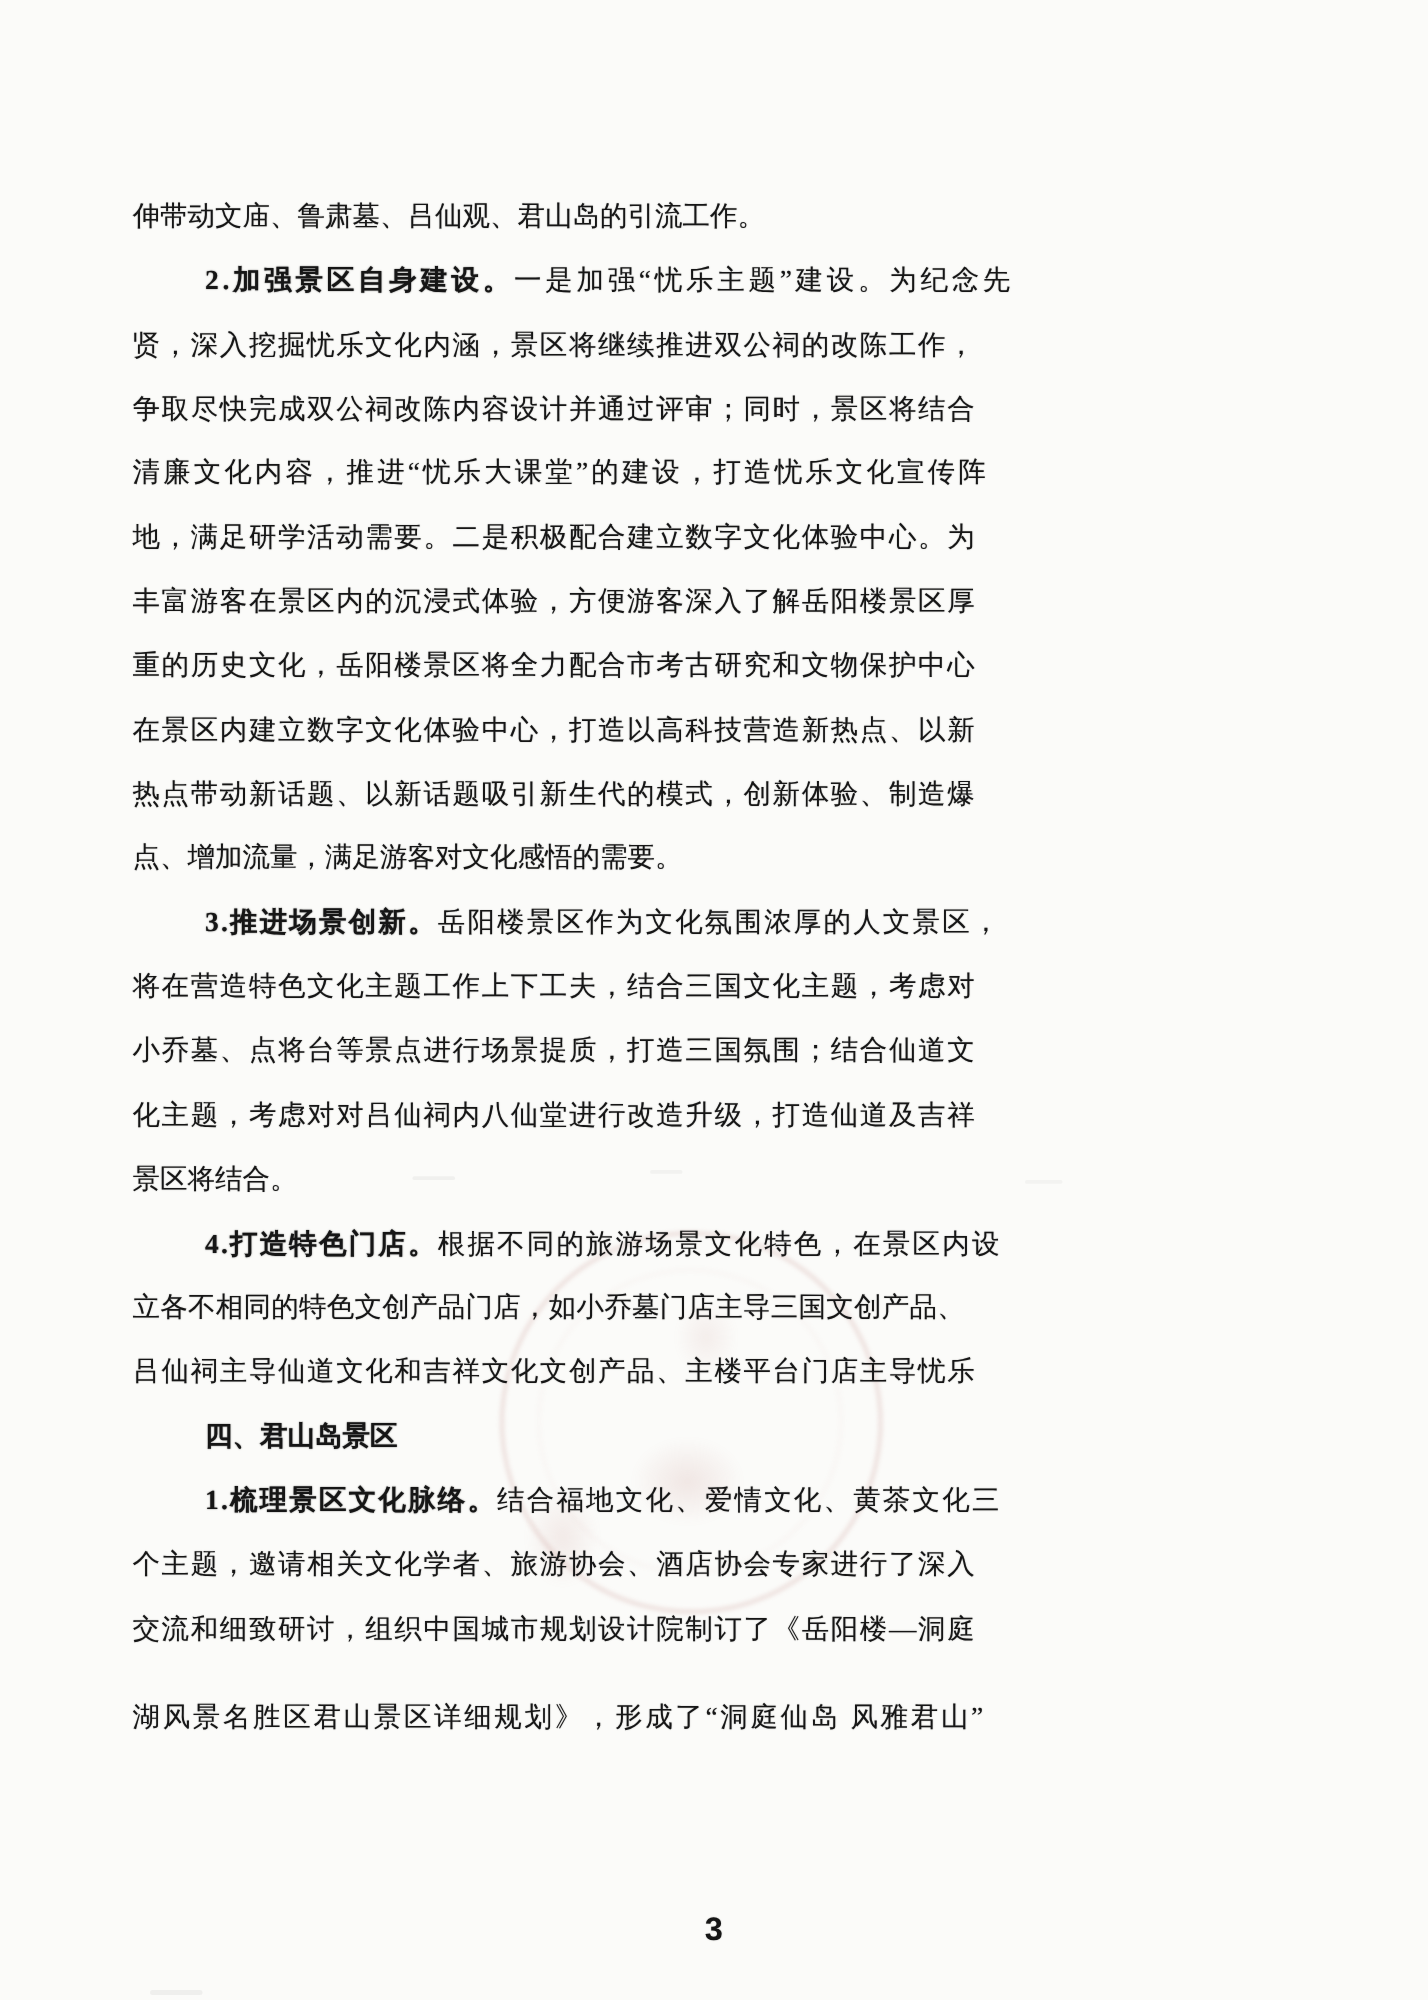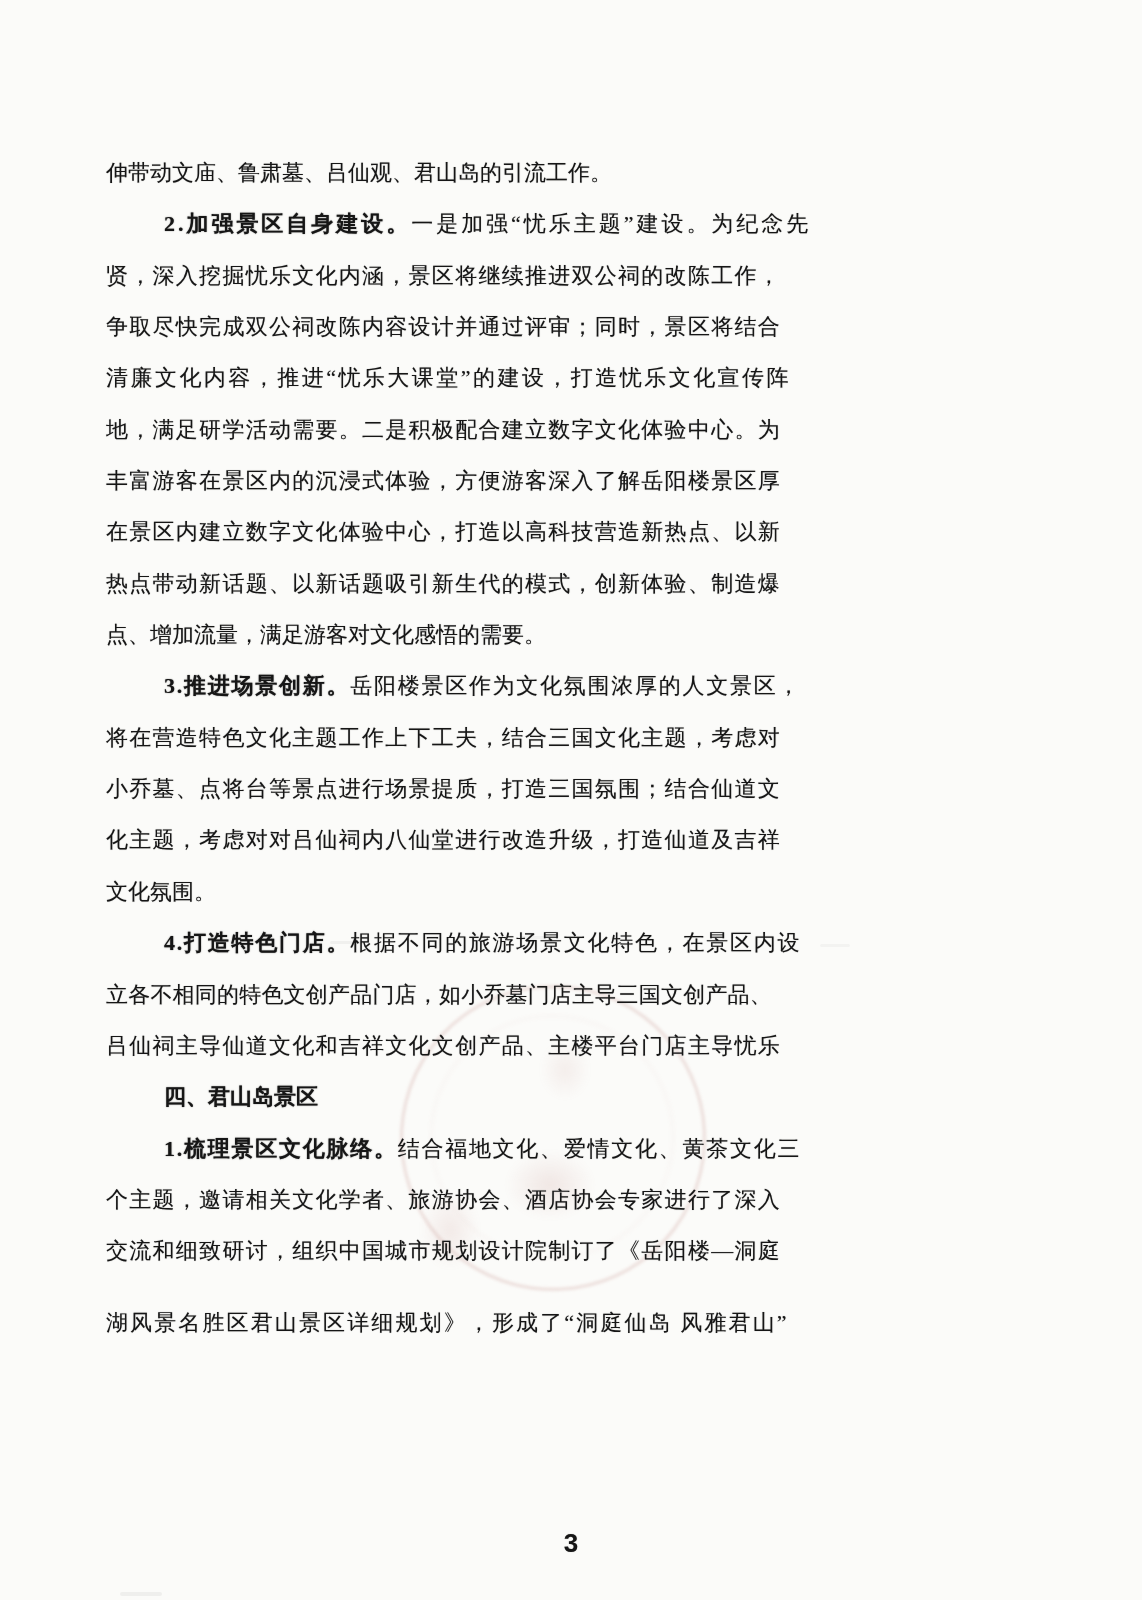--- a/index.html
+++ b/index.html
@@ -70,28 +70,29 @@
   <div class="speck speck-4"></div>
 
   <main class="doc-body" id="doc-body">
       <div class="line"><span class="content"><span class="seg">伸带动文庙、鲁肃墓、吕仙观、君山岛的引流工作。</span></span></div>
       <div class="line" style="padding-left: 58px;"><span class="content" style="letter-spacing: 2.9721px;"><span class="seg-bold">2.加强景区自身建设。</span><span class="seg">一是加强“忧乐主题”建设。为纪念先</span></span></div>
       <div class="line"><span class="content" style="letter-spacing: 1.27586px;"><span class="seg">贤，深入挖掘忧乐文化内涵，景区将继续推进双公祠的改陈工作，</span></span></div>
       <div class="line"><span class="content" style="letter-spacing: 1.27586px;"><span class="seg">争取尽快完成双公祠改陈内容设计并通过评审；同时，景区将结合</span></span></div>
       <div class="line"><span class="content" style="letter-spacing: 2.46444px;"><span class="seg">清廉文化内容，推进“忧乐大课堂”的建设，打造忧乐文化宣传阵</span></span></div>
       <div class="line"><span class="content" style="letter-spacing: 1.27586px;"><span class="seg">地，满足研学活动需要。二是积极配合建立数字文化体验中心。为</span></span></div>
       <div class="line"><span class="content" style="letter-spacing: 1.27586px;"><span class="seg">丰富游客在景区内的沉浸式体验，方便游客深入了解岳阳楼景区厚</span></span></div>
+      <div class="line"><span class="content" style="letter-spacing: 1.27586px;"><span class="seg">重的历史文化，岳阳楼景区将全力配合市考古研究和文物保护中心</span></span></div>
       <div class="line"><span class="content" style="letter-spacing: 1.27586px;"><span class="seg">在景区内建立数字文化体验中心，打造以高科技营造新热点、以新</span></span></div>
       <div class="line"><span class="content" style="letter-spacing: 1.27586px;"><span class="seg">热点带动新话题、以新话题吸引新生代的模式，创新体验、制造爆</span></span></div>
       <div class="line"><span class="content"><span class="seg">点、增加流量，满足游客对文化感悟的需要。</span></span></div>
       <div class="line" style="padding-left: 58px;"><span class="content" style="letter-spacing: 1.74107px;"><span class="seg-bold">3.推进场景创新。</span><span class="seg">岳阳楼景区作为文化氛围浓厚的人文景区，</span></span></div>
       <div class="line"><span class="content" style="letter-spacing: 1.27586px;"><span class="seg">将在营造特色文化主题工作上下工夫，结合三国文化主题，考虑对</span></span></div>
       <div class="line"><span class="content" style="letter-spacing: 1.27586px;"><span class="seg">小乔墓、点将台等景点进行场景提质，打造三国氛围；结合仙道文</span></span></div>
       <div class="line"><span class="content" style="letter-spacing: 1.27586px;"><span class="seg">化主题，考虑对对吕仙祠内八仙堂进行改造升级，打造仙道及吉祥</span></span></div>
-      <div class="line"><span class="content"><span class="seg">文化氛围。</span></span></div>
+      <div class="line"><span class="content"><span class="seg">景区将结合。</span></span></div>
       <div class="line" style="padding-left: 58px;"><span class="content" style="letter-spacing: 1.74107px;"><span class="seg-bold">4.打造特色门店。</span><span class="seg">根据不同的旅游场景文化特色，在景区内设</span></span></div>
       <div class="line"><span class="content" style="letter-spacing: 0.2px;"><span class="seg">立各不相同的特色文创产品门店，如小乔墓门店主导三国文创产品、</span></span></div>
       <div class="line"><span class="content" style="letter-spacing: 1.27586px;"><span class="seg">吕仙祠主导仙道文化和吉祥文化文创产品、主楼平台门店主导忧乐</span></span></div>
       <div class="line" style="padding-left: 58px;"><span class="content"><span class="seg-bold">四、君山岛景区</span></span></div>
       <div class="line" style="padding-left: 58px;"><span class="content" style="letter-spacing: 1.74107px;"><span class="seg-bold">1.梳理景区文化脉络。</span><span class="seg">结合福地文化、爱情文化、黄茶文化三</span></span></div>
       <div class="line"><span class="content" style="letter-spacing: 1.27586px;"><span class="seg">个主题，邀请相关文化学者、旅游协会、酒店协会专家进行了深入</span></span></div>
       <div class="line"><span class="content" style="letter-spacing: 1.27586px;"><span class="seg">交流和细致研讨，组织中国城市规划设计院制订了《岳阳楼—洞庭</span></span></div>
       <div class="line"><span class="content" style="letter-spacing: 2.12396px; margin-top: 20px;"><span class="seg">湖风景名胜区君山景区详细规划》，形成了“洞庭仙岛 风雅君山”</span></span></div>
     </main>
 

